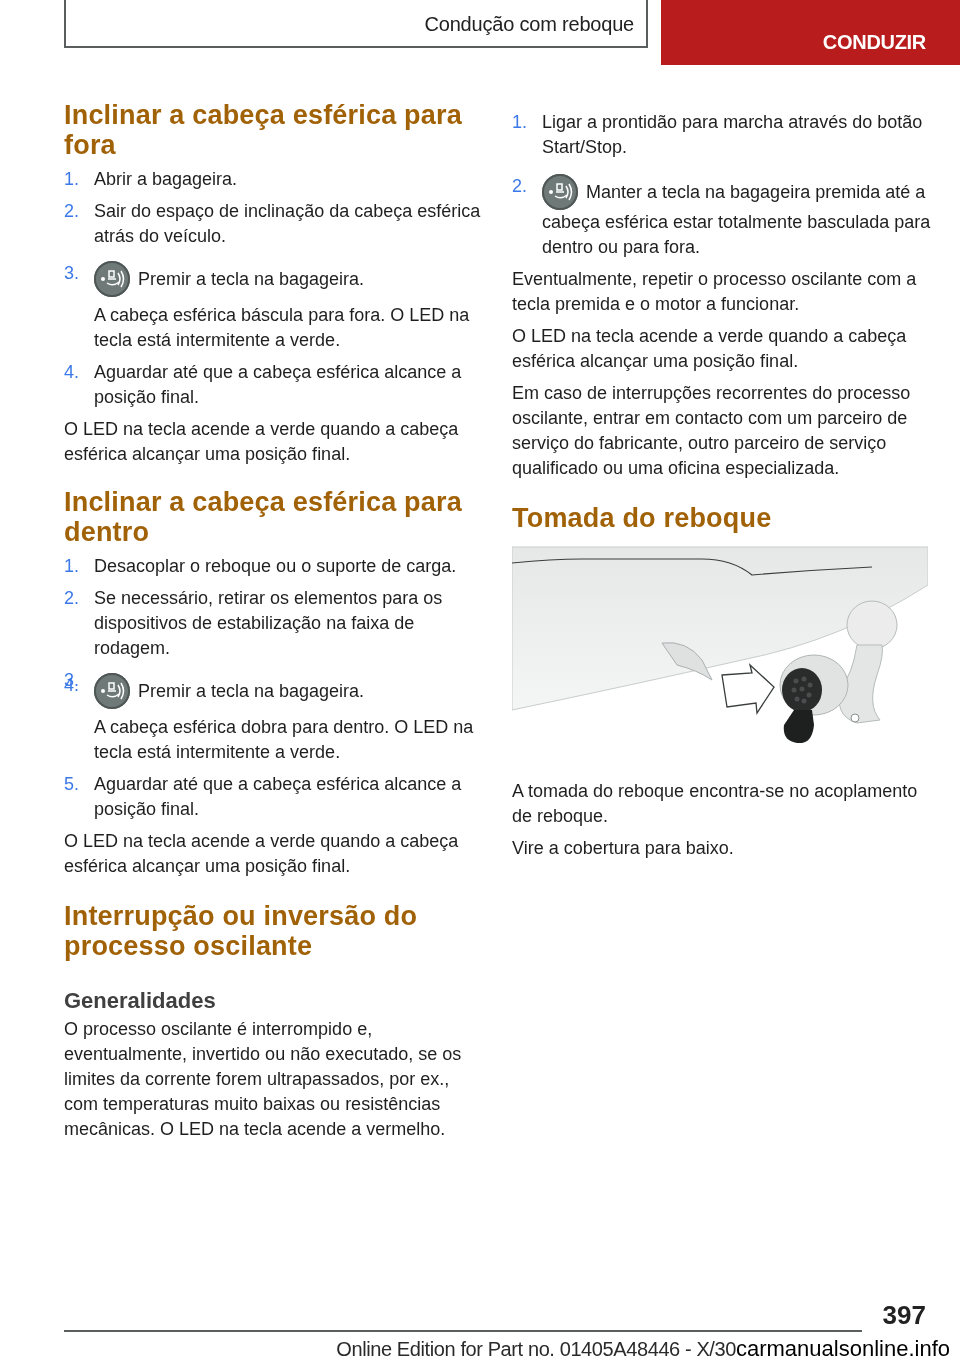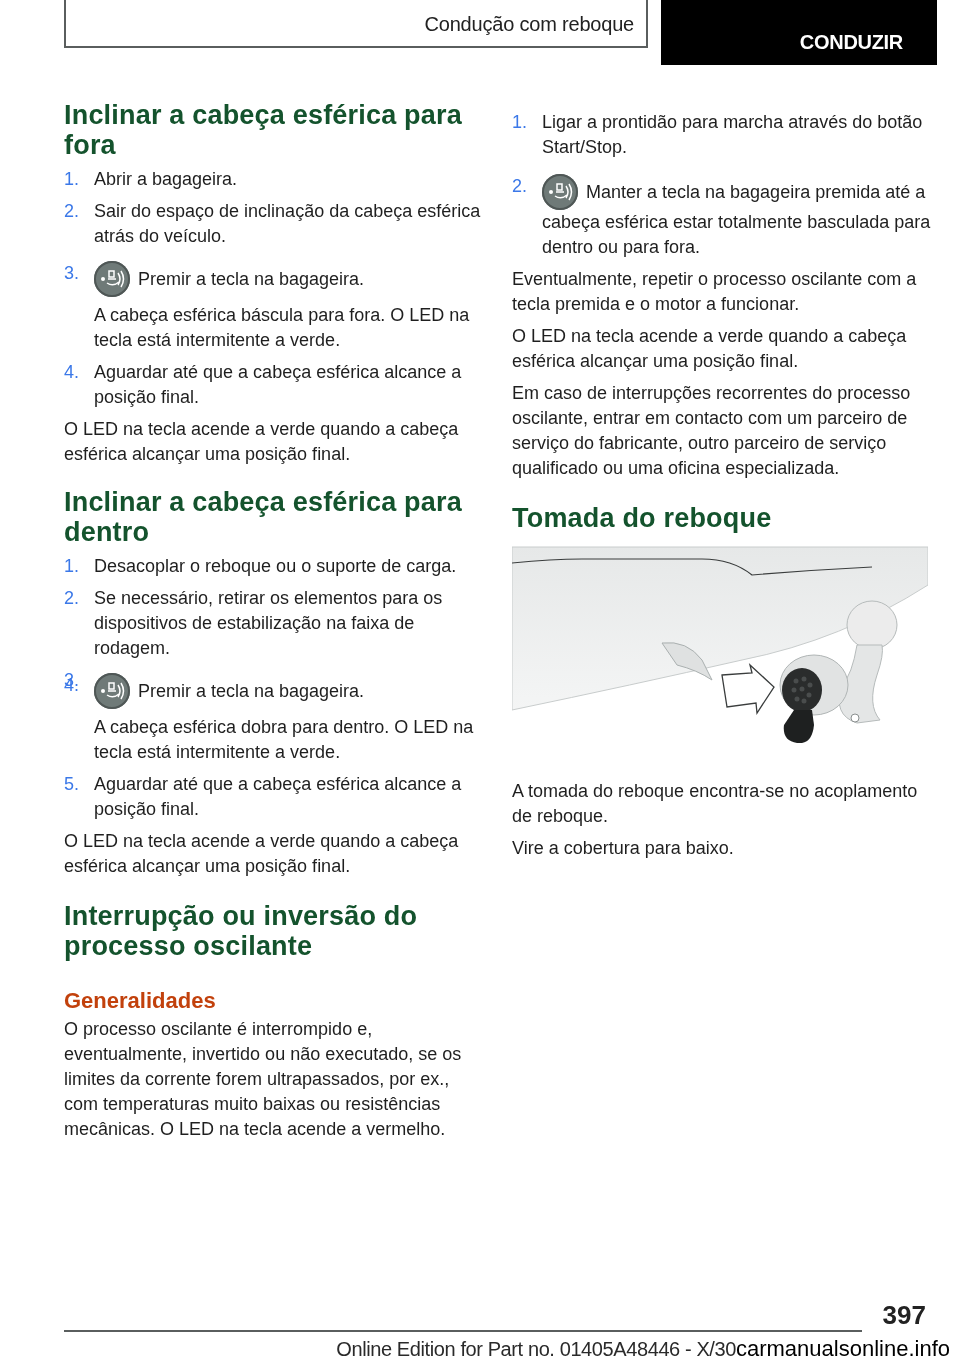--- a/index.html
+++ b/index.html
@@ -11,36 +11,36 @@
     .header-box {
       position: absolute; left: 64px; top: 0; width: 584px; height: 48px;
       border-left: 2px solid #5a5e5e; border-right: 2px solid #5a5e5e; border-bottom: 2px solid #5a5e5e;
       box-sizing: border-box;
     }
     .header-title {
       position: absolute; right: 12px; bottom: 10px;
       font-size: 20px; color: #222; letter-spacing: -0.2px;
     }
     .header-tab {
-      position: absolute; left: 661px; top: 0; width: 276px; height: 65px;
-      background: #000000;
+      position: absolute; left: 661px; top: 0; width: 299px; height: 65px;
+      background: #b91c1c;
     }
     .header-tab-label {
       position: absolute; right: 34px; bottom: 11px;
       font-size: 20px; font-weight: bold; color: #ffffff; letter-spacing: -0.3px;
     }
     .col { position: absolute; top: 100px; width: 420px; }
     .col-left { left: 64px; }
     .col-right { left: 512px; }
     h2 {
       margin: 0; font-size: 27px; line-height: 30px; font-weight: bold;
-      color: #14532d; letter-spacing: 0.2px;
+      color: #a16207; letter-spacing: 0.2px;
     }
     h2.light { color: #5ea2ee; font-size: 24px; line-height: 28px; }
-    h3 { margin: 0; font-size: 22px; line-height: 28px; font-weight: bold; color: #c2410c; }
+    h3 { margin: 0; font-size: 22px; line-height: 28px; font-weight: bold; color: #404040; }
     ol { list-style: none; margin: 0; padding: 0; }
     li { position: relative; padding-left: 30px; font-size: 18px; line-height: 25px; margin-top: 7px; }
     .num { position: absolute; left: 0; top: 0; color: #3b78e8; }
     p { margin: 7px 0 0 0; font-size: 18px; line-height: 25px; }
     li p.sub { margin-top: 6px; }
     .key-icon {
       display: inline-block; width: 36px; height: 36px; border-radius: 50%;
       background: #6f7a78; vertical-align: -12px; margin-right: 8px; position: relative;
       box-shadow: inset 0 0 0 2px #4f5756;
     }

